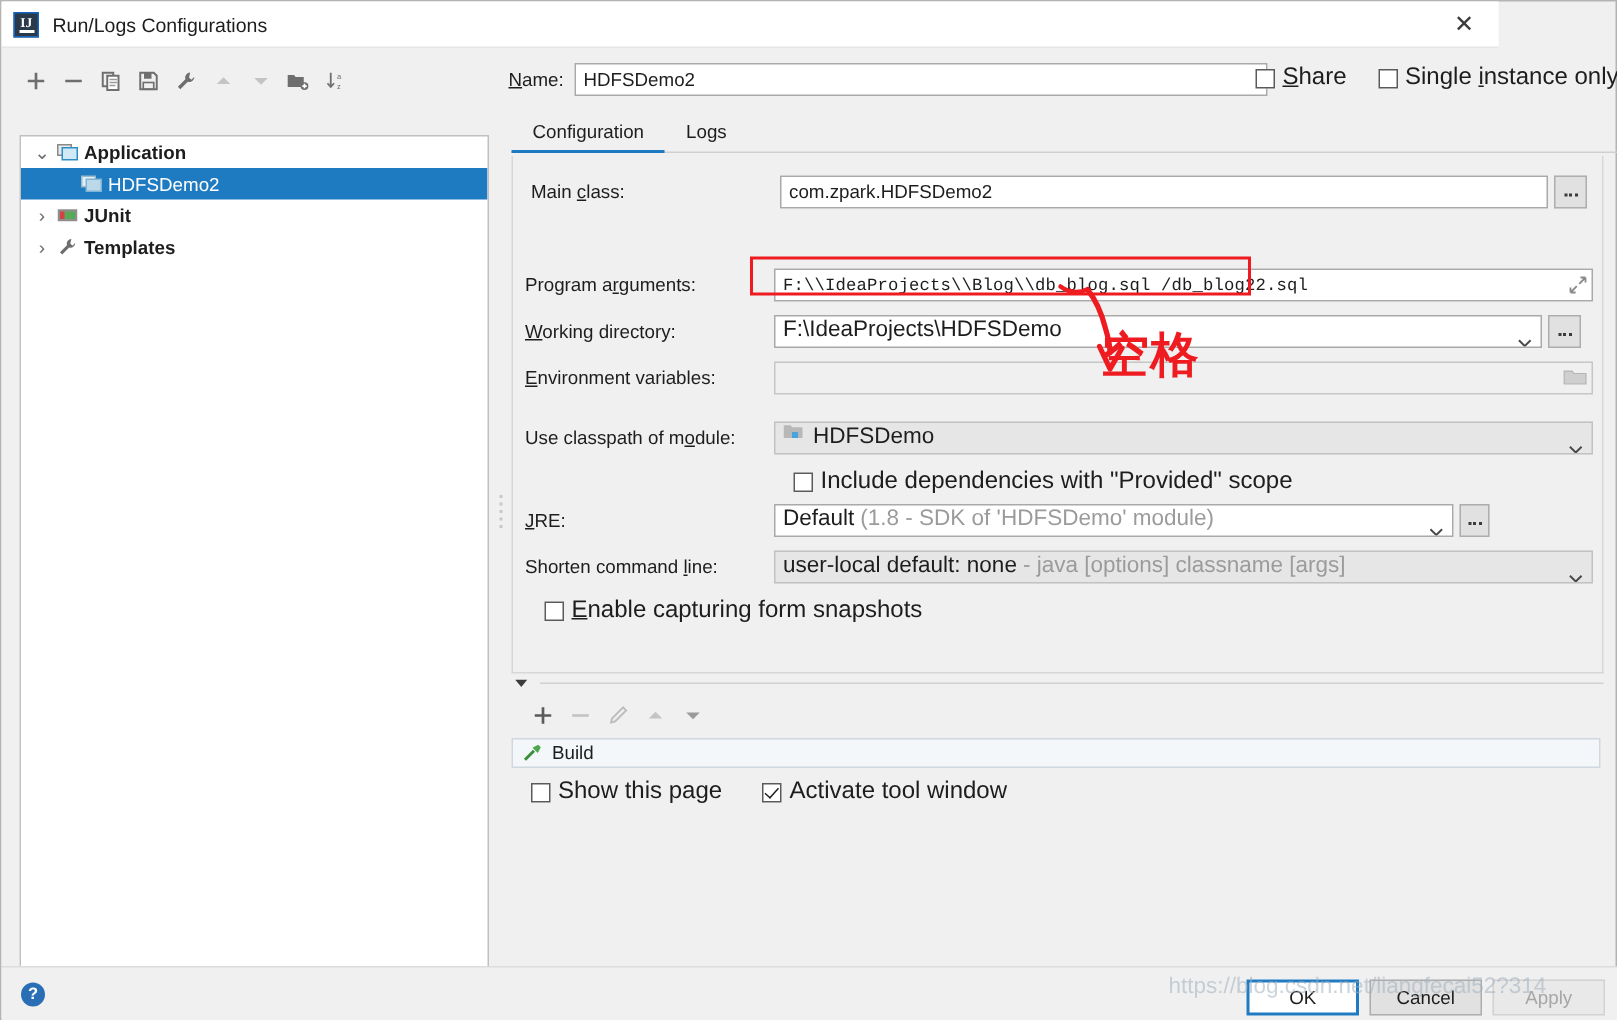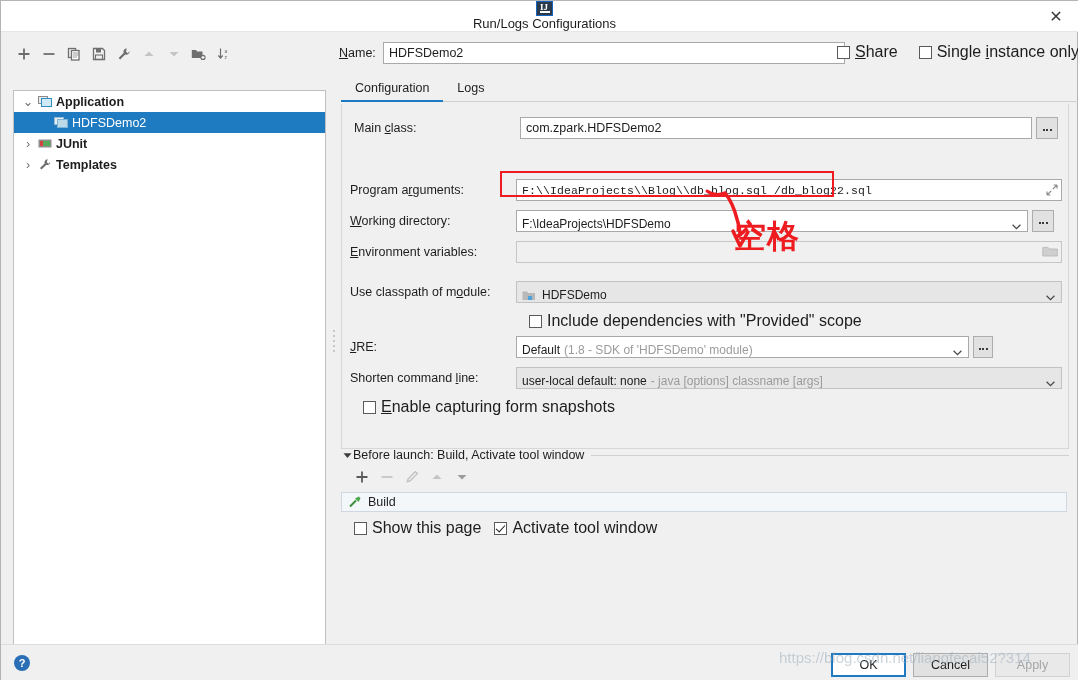--- a/index.html
+++ b/index.html
@@ -15,24 +15,24 @@
   .window {
     position: relative;
     width: 1078px; height: 680px;
     background: #f0f0f0;
     border: 1px solid #b4b4b4;
   }
 
   
   .titlebar {
     position: absolute; left: 0; top: 0;
-    width: 1078px; height: 31px;
+    width: 998px; height: 31px;
     background: #ffffff;
     border-bottom: 1px solid #e6e6e6;
-    display: flex; align-items: center; flex-direction: column;
+    display: flex; align-items: center;
   }
   .title-icon {
     margin-left: 8px; width: 17px; height: 17px;
     background: #2b3a4a;
     border: 1px solid #1565c0;
     position: relative;
     display: flex; align-items: center; justify-content: center;
   }
   .title-icon .ij {
     color: #ffffff; font-size: 9px; font-weight: bold;
@@ -219,22 +219,22 @@
     position: absolute; right: 4px; top: 4px;
     width: 16px; height: 13px;
   }
   .combo-arrow {
     position: absolute; right: 6px; top: 8px;
     width: 9px; height: 6px;
   }
 
   .combobox {
     height: 22px; border: 1px solid #a9a9a9; background: #ffffff;
-    display: flex; align-items: flex-end; padding: 0 20px 0 5px;
-    font-size: 12px; position: relative; overflow: hidden;
+    display: flex; align-items: flex-start; padding: 0 20px 0 5px;
+    font-size: 15px; position: relative; overflow: hidden;
     white-space: nowrap;
   }
   .combobox.grayed { background: #e6e6e6; border: 1px solid #c2c2c2; }
   .combobox .hint { color: #9b9b9b; margin-left: 4px; }
 
   
   .before-launch {
     position: absolute; left: 2px; top: 414px; width: 728px;
   }
   .bl-header { display: flex; align-items: center; height: 18px; }
@@ -245,21 +245,21 @@
   .bl-title { font-size: 12.5px; white-space: nowrap; }
   .bl-line { flex: 1; height: 1px; background: #d0d0d0; margin-left: 7px; }
   .bl-toolbar { display: flex; align-items: center; height: 26px; margin-left: 8px; }
   .bl-tb-btn { width: 25px; height: 24px; display: flex; align-items: center; justify-content: center; }
   .bl-list {
     margin-top: 2px; width: 726px; height: 20px;
     background: #f4f7fa; border: 1px solid #cfd8e0;
     display: flex; align-items: center; padding-left: 6px;
     font-size: 12.5px;
   }
-  .bl-foot { margin-top: 7px; display: flex; align-items: flex-end; }
+  .bl-foot { margin-top: 7px; display: flex; align-items: flex-end; gap: 14px; }
 
   
   .bottom-bar {
     position: absolute; left: 0; top: 643px;
     width: 1078px; height: 37px;
     background: #f0f0f0;
     border-top: 1px solid #dcdcdc;
   }
   .help-icon {
     position: absolute; left: 13px; top: 10px;
@@ -609,21 +609,20 @@
 
     </div>
 
     <div class="before-launch">
       <div class="bl-header">
         <span class="bl-tri">
           <svg width="9" height="7" viewBox="0 0 9 7">
               <path d="M0.5 1.2h8L4.5 6z" fill="#3c3c3c"></path>
             </svg>
         </span>
-        <span class="bl-title">Before launch: Build, Activate tool window</span>
         <span class="bl-line"></span>
       </div>
 
       <div class="bl-toolbar">
         <div class="bl-tb-btn">
           <svg width="14" height="14" viewBox="0 0 14 14">
               <path d="M7 1.5v11M1.5 7h11" stroke="#5a5a5a" stroke-width="1.8" fill="none"></path>
             </svg>
         </div>
         <div class="bl-tb-btn">

